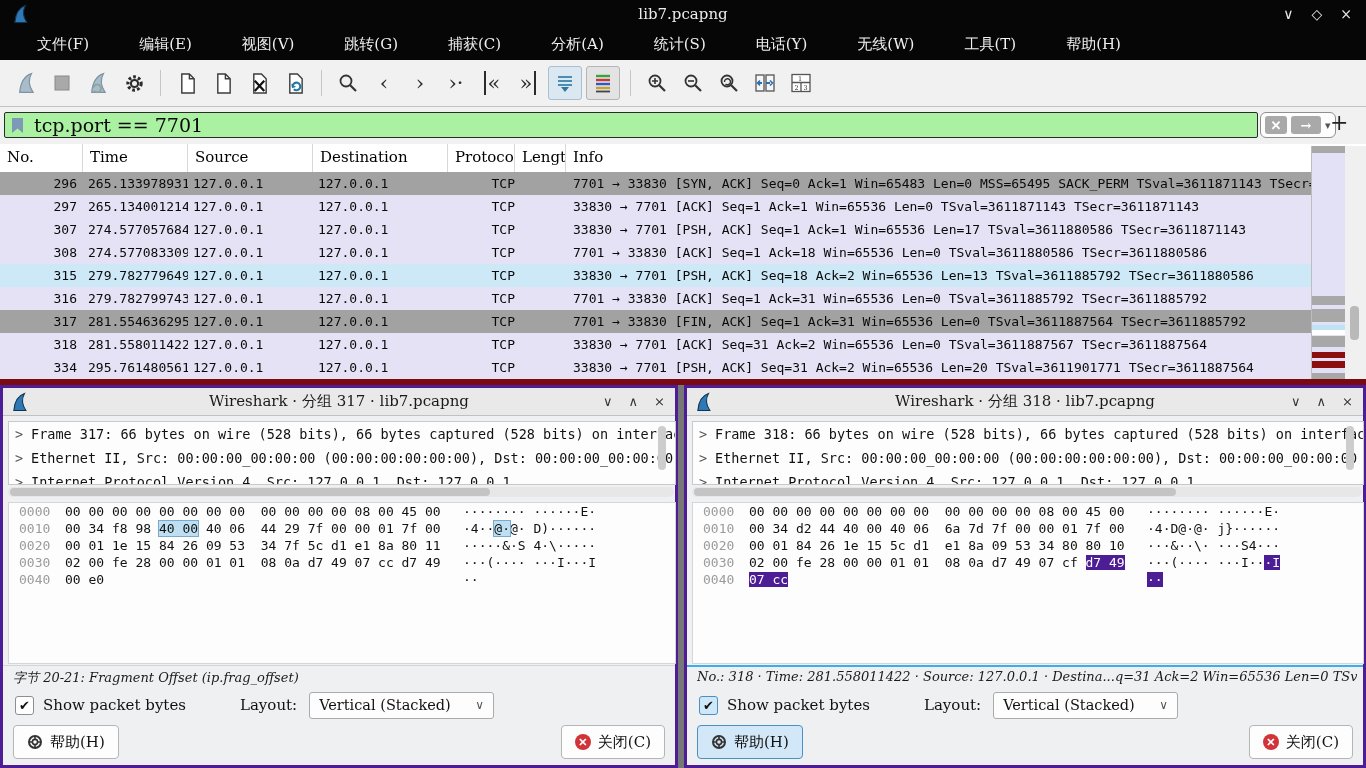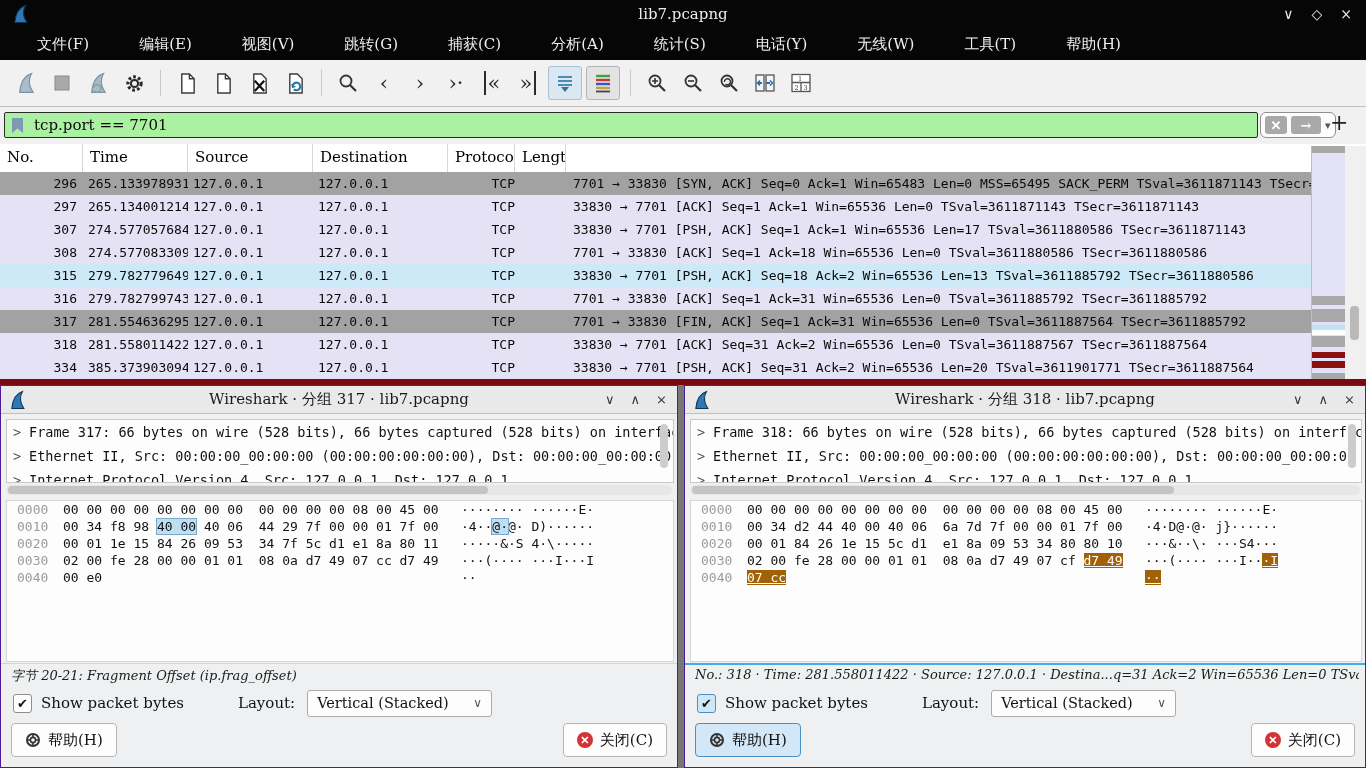--- a/index.html
+++ b/index.html
@@ -17,21 +17,21 @@
   .tbtn{width:32px;height:32px;margin:0 2px;display:flex;align-items:center;justify-content:center;border-radius:3px;color:#2b2b2b;font-size:21px;}
   .tbtn.disabled{color:#a5a5a5;}
   .tbtn.pressed{background:#dbe7f1;border:1px solid #a9bfd2;}
   .tbtn.pressed2{background:#e3e3e3;border:1px solid #b5b5b5;}
   .tsep{width:1px;height:26px;background:#c6c6c6;margin:0 8px;}
   .glyph-bar-left{border-left:2px solid currentColor;padding-left:2px;}
   .glyph-bar-right{border-right:2px solid currentColor;padding-right:2px;}
   
   #filterbar{position:absolute;left:0;top:107px;width:1366px;height:37px;background:#f1f1f1;border-bottom:1px solid #cfcfcf;}
   #filter-input-wrap{position:absolute;left:4px;top:5px;width:1254px;height:26px;background:#aaf1a2;border:1px solid #2b2b2b;border-radius:2px;display:flex;align-items:center;box-sizing:border-box;}
-  #filter-text{border:none;outline:none;background:transparent;font-family:"DejaVu Serif",serif;font-size:15px;color:#0a0a0a;width:1000px;}
+  #filter-text{border:none;outline:none;background:transparent;font-family:"DejaVu Serif",serif;font-size:19px;color:#0a0a0a;width:1000px;}
   #filter-buttons{position:absolute;left:1260px;top:5px;height:26px;border:1px solid #8f8f8f;border-radius:6px;background:#fdfdfd;display:flex;align-items:center;padding:0 4px;gap:4px;box-sizing:border-box;}
   .fbtn{width:22px;height:18px;background:#a9a9a9;color:#fff;border-radius:3px;display:flex;align-items:center;justify-content:center;font-size:13px;font-weight:bold;}
   .fcaret{color:#555;font-size:11px;}
   #filter-add{position:absolute;left:1330px;top:3px;font-size:22px;color:#222;}
   
   #pl-header{position:absolute;left:0;top:144px;width:1366px;height:28px;background:#fff;border-bottom:1px solid #b9b9b9;display:flex;font-size:15px;color:#000;}
   .hcell{border-right:1px solid #d8d8d8;box-sizing:border-box;padding:4px 0 0 7px;white-space:nowrap;overflow:hidden;}
   #pl-rows{position:absolute;left:0;top:172px;width:1311px;height:207px;overflow:hidden;font-family:"DejaVu Sans Mono",monospace;font-size:13px;}
   .prow{display:flex;height:23px;line-height:23px;white-space:nowrap;color:#0a0a0a;}
   .prow.lavender{background:#e4e2f4;}
@@ -44,21 +44,21 @@
   .c-dst{width:135px;padding-left:5px;}
   .c-proto{width:67px;padding-left:5px;text-align:right;}
   .c-len{width:51px;text-align:right;padding-right:5px;margin-top:43px;}
   .c-info{flex:1;padding-left:7px;}
   #minimap{position:absolute;left:1311px;top:146px;width:34px;height:233px;background:#e3e1f5;border-left:1px solid #bdbdbd;}
   .stripe{position:absolute;left:0;width:34px;}
   #pl-scroll{position:absolute;left:1345px;top:146px;width:21px;height:233px;background:#f0f0f0;}
   #pl-scroll .handle{position:absolute;left:5px;top:160px;width:9px;height:34px;background:#b9b9b9;border-radius:4px;}
   #redline{position:absolute;left:0;top:379px;width:1366px;height:6px;background:#7a0a12;}
   
-  .dialog{position:absolute;top:385px;height:383px;background:#eff0f1;border:1px solid #4c1d95;box-sizing:border-box;}
+  .dialog{position:absolute;top:385px;height:383px;background:#eff0f1;border:3px solid #4c1d95;box-sizing:border-box;}
   #dlg0{left:0;width:678px;}
   #dlg1{left:684px;width:682px;}
   .dlg-titlebar{position:absolute;left:0;top:0;right:0;height:27px;background:#e9e9e9;border-bottom:1px solid #c0c0c0;display:flex;align-items:center;}
   .dlg-title{position:absolute;left:0;right:0;text-align:center;font-size:15px;color:#1a1a1a;}
   .dlg-titlebar .fin{margin-left:8px;z-index:2;}
   .dlg-ctls{position:absolute;right:10px;top:0;height:27px;display:flex;gap:16px;align-items:center;color:#333;font-size:13px;z-index:3;}
   .tree{position:absolute;left:5px;top:33px;height:62px;background:#fdfdfd;border:1px solid #c9c9c9;overflow:hidden;font-family:"DejaVu Sans Mono",monospace;font-size:13.5px;color:#111;}
   #dlg0 .tree{width:666px;} #dlg1 .tree{width:670px;}
   .tree-row{height:24px;line-height:24px;white-space:nowrap;padding-left:6px;}
   .tree-row .exp{color:#555;display:inline-block;width:16px;}
@@ -67,21 +67,21 @@
   #dlg0 .hscroll{width:666px;} #dlg1 .hscroll{width:670px;}
   .hscroll .handle{position:absolute;left:2px;top:1px;width:72%;height:8px;background:#c4c4c4;border-radius:4px;}
   .hexpane{position:absolute;left:5px;top:114px;height:160px;background:#fdfdfd;border:1px solid #d6d6d6;overflow:hidden;font-family:"DejaVu Sans Mono",monospace;font-size:13px;white-space:pre;}
   #dlg0 .hexpane{width:666px;} #dlg1 .hexpane{width:670px;}
   .hexline{height:17px;line-height:17px;display:flex;}
   .hexline:first-child{}
   .hx-off{width:46px;color:#9b9b9b;padding-left:10px;flex-shrink:0;}
   .hx-bytes{width:398px;color:#111;flex-shrink:0;}
   .hx-ascii{color:#111;}
   .hl-soft{background:#bedff2;outline:1px solid #79a9cb;}
-  .hl-solid{background:#a16207;color:#fff;text-decoration:underline;}
+  .hl-solid{background:#4c1d95;color:#fff;}
   .sep-line{position:absolute;left:0;right:0;top:277px;height:1px;background:#d4d4d4;}
   .dialog.focused .sep-line{height:2px;background:#3daee9;}
   .dlg-status{position:absolute;left:10px;top:281px;right:6px;font-size:13px;font-style:italic;color:#1a1a1a;white-space:nowrap;overflow:hidden;}
   .dlg-status .bld{font-weight:normal;}
   .dlg-controls{position:absolute;left:12px;top:303px;height:28px;display:flex;align-items:center;font-size:15px;color:#111;}
   .checkbox{width:17px;height:17px;background:#fff;border:1px solid #8e8e8e;border-radius:3px;display:flex;align-items:center;justify-content:center;font-size:13px;color:#111;margin-right:9px;}
   .dialog.focused .checkbox{background:#cfe8f7;border-color:#4a90c4;}
   .layout-label{margin-left:54px;margin-right:12px;}
   .select{width:185px;height:27px;background:#fdfdfd;border:1px solid #ababab;border-radius:3px;display:flex;align-items:center;box-sizing:border-box;padding-left:9px;font-size:14.5px;position:relative;}
   .select .chev{position:absolute;right:9px;color:#555;font-size:12px;}
@@ -271,20 +271,21 @@
     <span id="filter-add">+</span>
   </div>
 
   <div id="pl-header">
       <span class="hcell" style="width: 83px;">No.</span>
       <span class="hcell" style="width: 105px;">Time</span>
       <span class="hcell" style="width: 125px;">Source</span>
       <span class="hcell" style="width: 135px;">Destination</span>
       <span class="hcell" style="width: 67px;">Protocol</span>
       <span class="hcell" style="width: 51px;">Length</span>
+      <span class="hcell" style="width: auto; flex: 1 1 0%; border-right: none;">Info</span>
     </div>
 
   <div id="pl-rows">
       <div class="prow gray">
         <span class="pcell c-no">296</span>
         <span class="pcell c-time">265.133978931</span>
         <span class="pcell c-src">127.0.0.1</span>
         <span class="pcell c-dst">127.0.0.1</span>
         <span class="pcell c-proto">TCP</span>
         <span class="pcell c-len">74</span>
@@ -348,21 +349,21 @@
         <span class="pcell c-no">318</span>
         <span class="pcell c-time">281.558011422</span>
         <span class="pcell c-src">127.0.0.1</span>
         <span class="pcell c-dst">127.0.0.1</span>
         <span class="pcell c-proto">TCP</span>
         <span class="pcell c-len">66</span>
         <span class="pcell c-info">33830 → 7701 [ACK] Seq=31 Ack=2 Win=65536 Len=0 TSval=3611887567 TSecr=3611887564</span>
       </div>
       <div class="prow lavender">
         <span class="pcell c-no">334</span>
-        <span class="pcell c-time">385.373903094</span>
+        <span class="pcell c-time">295.761480561</span>
         <span class="pcell c-src">127.0.0.1</span>
         <span class="pcell c-dst">127.0.0.1</span>
         <span class="pcell c-proto">TCP</span>
         <span class="pcell c-len">86</span>
         <span class="pcell c-info">33830 → 7701 [PSH, ACK] Seq=31 Ack=2 Win=65536 Len=20 TSval=3611901771 TSecr=3611887564</span>
       </div>
     </div>
 
   <div id="minimap" style="background: rgb(227, 225, 245);">
       <div class="stripe" style="top: 0px; height: 7px; background: rgb(168, 168, 168);"></div>

